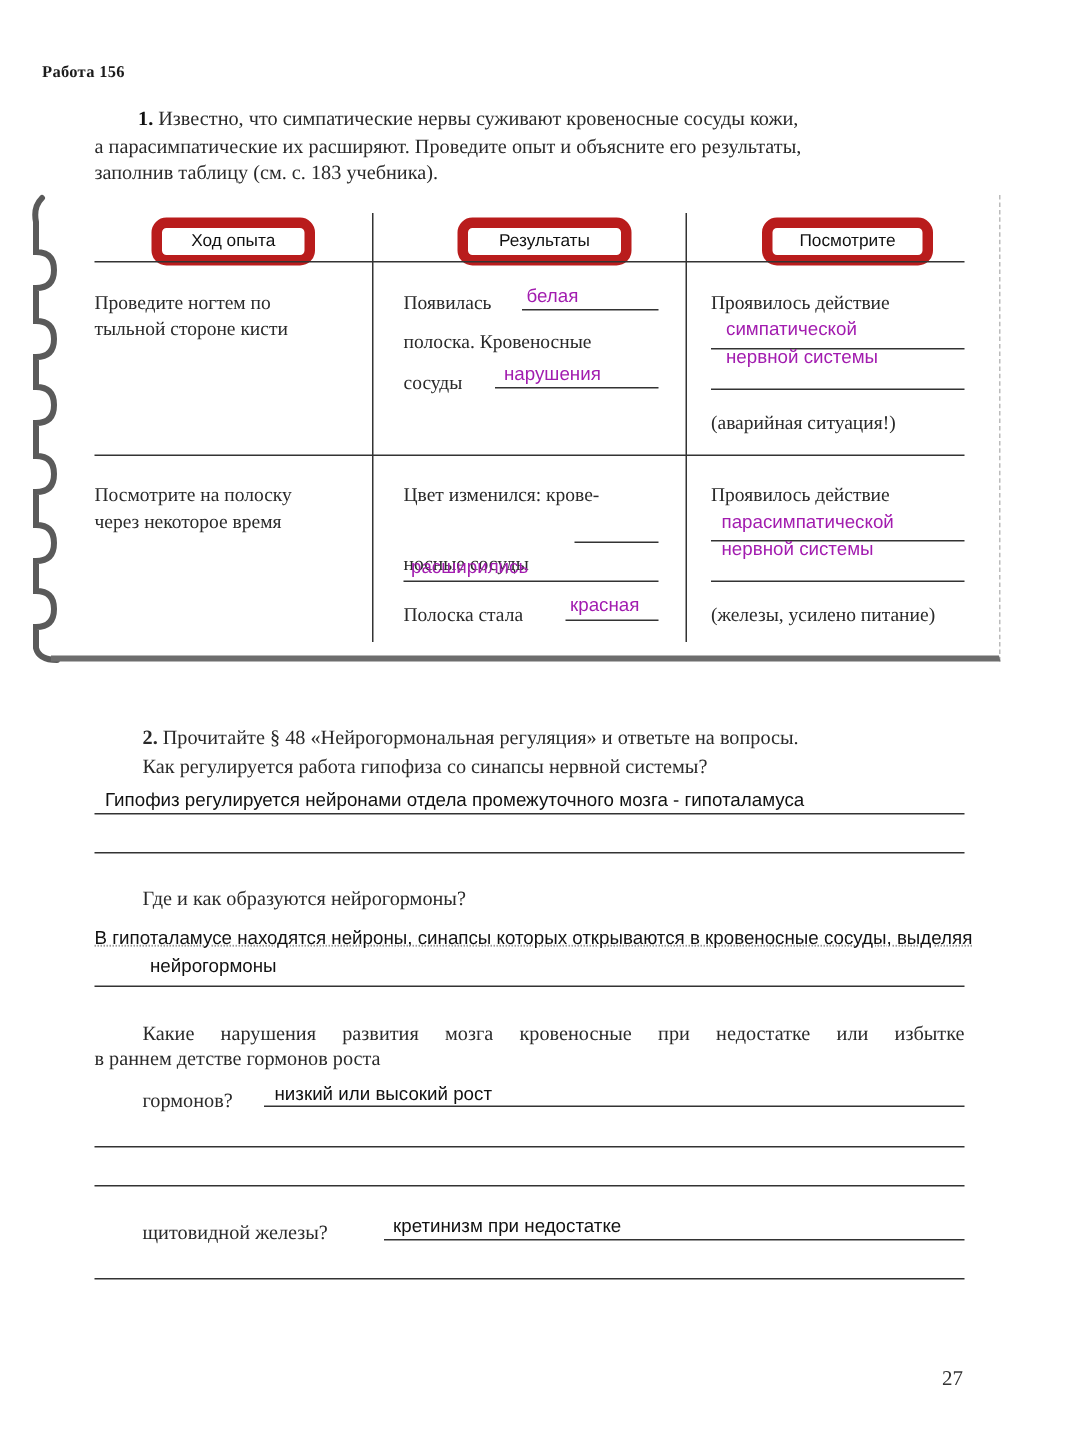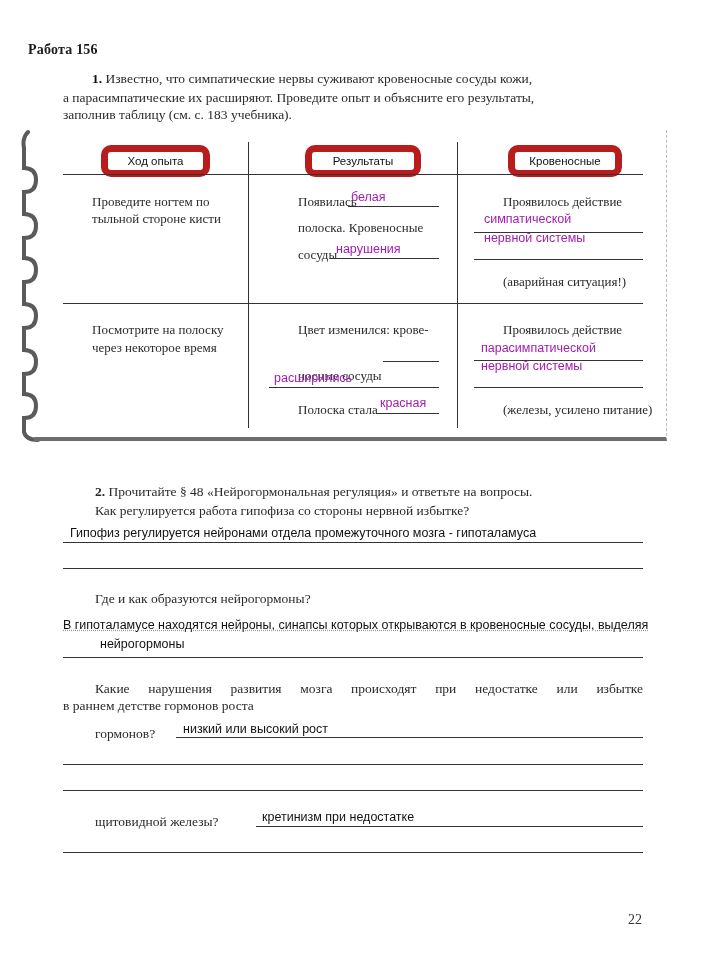--- a/index.html
+++ b/index.html
@@ -3,38 +3,38 @@
 <meta charset="utf-8">
 <style>
   html, body { margin: 0; padding: 0; background: #ffffff; }
   body {
     width: 721px; height: 957px; position: relative; overflow: hidden;
     font-family: "Liberation Serif", "DejaVu Serif", serif; color: #1c1c1c;
   }
   .abs { position: absolute; }
   .hand { font-family: "Liberation Sans", "DejaVu Sans", sans-serif; color: #a21caf; font-size: 12.5px; }
 
-  .title { left: 28px; top: 42px; font-size: 14px; font-weight: bold; letter-spacing: 0.2px; }
+  .title { left: 28px; top: 42px; font-size: 11px; font-weight: bold; letter-spacing: 0.2px; }
   .task { font-size: 13.5px; line-height: 19px; color: #2a2a2a; }
   .task b { font-weight: bold; color: #111; }
 
   
   .card {
     left: 34px; top: 130px; width: 632px; height: 307px;
     border-bottom: 4px solid #6d6d6d; border-right: 1px dashed #bbb;
   }
   .spiral { left: 18px; top: 128px; width: 30px; height: 316px; }
   .vline { width: 1px; background: #333; }
   .hline { height: 1px; background: #333; }
   .pill {
     height: 18px; border: 7px solid #b91c1c; border-radius: 10px;
     font-size: 11.5px; line-height: 18px; text-align: center; color: #111;
     font-family: "Liberation Sans", "DejaVu Sans", sans-serif;
   }
-  .cell { font-size: 13px; line-height: 19px; color: #2a2a2a; margin-left: 29px; }
+  .cell { font-size: 13px; line-height: 19px; color: #2a2a2a; }
   .uline { height: 1px; background: #333; }
 
   .q { font-size: 13.5px; color: #2a2a2a; }
   .ans-line { height: 1px; background: #333; left: 63px; width: 580px; }
   .answer { font-size: 12.5px; color: #111; font-family: "Liberation Sans", "DejaVu Sans", sans-serif; }
   .pgnum { left: 628px; top: 912px; font-size: 14px; color: #333; }
 </style>
 </head>
 <body>
 
@@ -51,21 +51,21 @@
   <path d="M10 4 Q4 10 6 20 L6 40 Q18 40 18 52 Q18 64 6 64 L6 86 Q18 86 18 98 Q18 110 6 110 L6 130 Q18 130 18 142 Q18 154 6 154 L6 176 Q18 176 18 188 Q18 200 6 200 L6 222 Q18 222 18 234 Q18 246 6 246 L6 266 Q18 266 18 278 Q18 290 6 290 L6 304 Q8 312 20 312" fill="none" stroke="#5a5a5a" stroke-width="4" stroke-linecap="round"></path>
 </svg>
 
 <div class="abs card"></div>
 
 <div class="abs vline" style="left:248px; top:142px; height:286px;"></div>
 <div class="abs vline" style="left:457px; top:142px; height:286px;"></div>
 
 <div class="abs pill" style="left:101px; top:145px; width:95px;">Ход опыта</div>
 <div class="abs pill" style="left:305px; top:145px; width:102px;">Результаты</div>
-<div class="abs pill" style="left:508px; top:145px; width:100px;">Кровеносные</div>
+<div class="abs pill" style="left:508px; top:145px; width:100px;">Посмотрите</div>
 
 <div class="abs hline" style="left:63px; top:174px; width:580px;"></div>
 
 <div class="abs cell" style="left:63px; top:192px;">Проведите ногтем по</div>
 <div class="abs cell" style="left:63px; top:209px;">тыльной стороне кисти</div>
 
 <div class="abs cell" style="left:269px; top:192px;">Появилась</div>
 <div class="abs hand" style="left:351px; top:190px;">белая</div>
 <div class="abs uline" style="left:348px; top:206px; width:91px;"></div>
 <div class="abs cell" style="left:269px; top:218px;">полоска. Кровеносные</div>
@@ -98,37 +98,37 @@
 <div class="abs hand" style="left:481px; top:341px;">парасимпатической</div>
 <div class="abs uline" style="left:474px; top:360px; width:169px;"></div>
 <div class="abs hand" style="left:481px; top:359px;">нервной системы</div>
 <div class="abs uline" style="left:474px; top:387px; width:169px;"></div>
 <div class="abs cell" style="left:474px; top:400px;">(железы, усилено питание)</div>
 
 <div class="abs q" style="left:95px; top:484px;">
   <b>2.</b>
   <span>Прочитайте § 48 «Нейрогормональная регуляция» и ответьте на вопросы.</span>
 </div>
-<div class="abs q" style="left:95px; top:503px;">Как регулируется работа гипофиза со стороны нервной избытке?</div>
+<div class="abs q" style="left:95px; top:503px;">Как регулируется работа гипофиза со синапсы нервной системы?</div>
 <div class="abs answer" style="left:70px; top:526px;">Гипофиз регулируется нейронами отдела промежуточного мозга - гипоталамуса</div>
 <div class="abs ans-line" style="top:542px;"></div>
 <div class="abs ans-line" style="top:568px;"></div>
 
 <div class="abs q" style="left:95px; top:591px;">Где и как образуются нейрогормоны?</div>
 <div class="abs answer" style="left:63px; top:618px; text-decoration: underline dotted #999;">В гипоталамусе находятся нейроны, синапсы которых открываются в кровеносные сосуды, выделяя</div>
 <div class="abs answer" style="left:63px; top:637px;padding-left:37px;">нейрогормоны</div>
 <div class="abs ans-line" style="top:657px;"></div>
 
-<div class="abs q" style="left:95px; top:681px; width:548px; text-align-last: justify; text-align: justify;">Какие нарушения развития мозга происходят при недостатке или избытке</div>
+<div class="abs q" style="left:95px; top:681px; width:548px; text-align-last: justify; text-align: justify;">Какие нарушения развития мозга кровеносные при недостатке или избытке</div>
 <div class="abs q" style="left:63px; top:698px;">в раннем детстве гормонов роста</div>
 
 <div class="abs q" style="left:95px; top:726px;">гормонов?</div>
 <div class="abs answer" style="left:183px; top:722px;">низкий или высокий рост</div>
 <div class="abs uline" style="left:176px; top:737px; width:467px;"></div>
 <div class="abs ans-line" style="top:764px;"></div>
 <div class="abs ans-line" style="top:790px;"></div>
 
 <div class="abs q" style="left:95px; top:814px;">щитовидной железы?</div>
 <div class="abs answer" style="left:262px; top:810px;">кретинизм при недостатке</div>
 <div class="abs uline" style="left:256px; top:826px; width:387px;"></div>
 <div class="abs ans-line" style="top:852px;"></div>
 
-<div class="abs pgnum">22</div>
+<div class="abs pgnum">27</div>
 
 </body></html>

